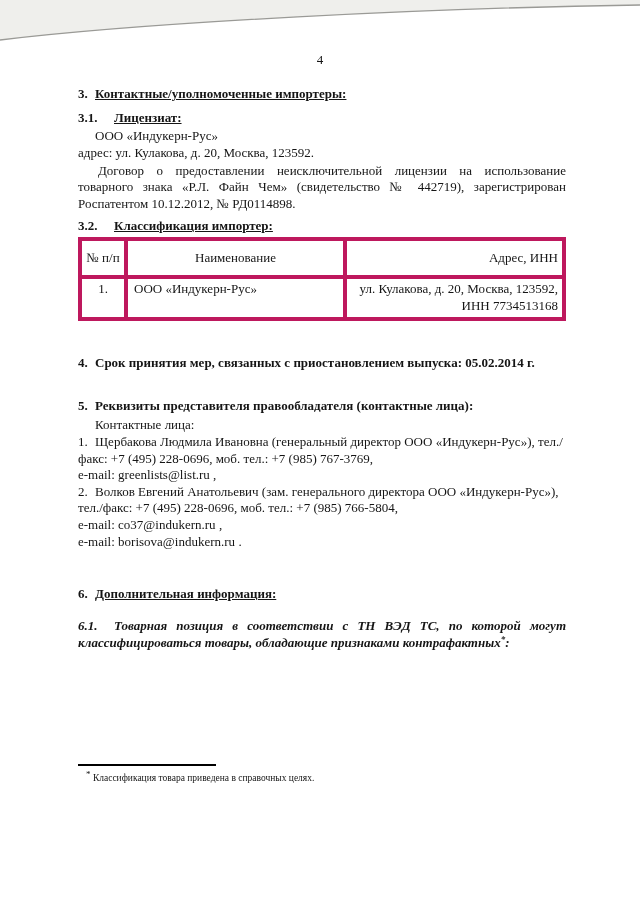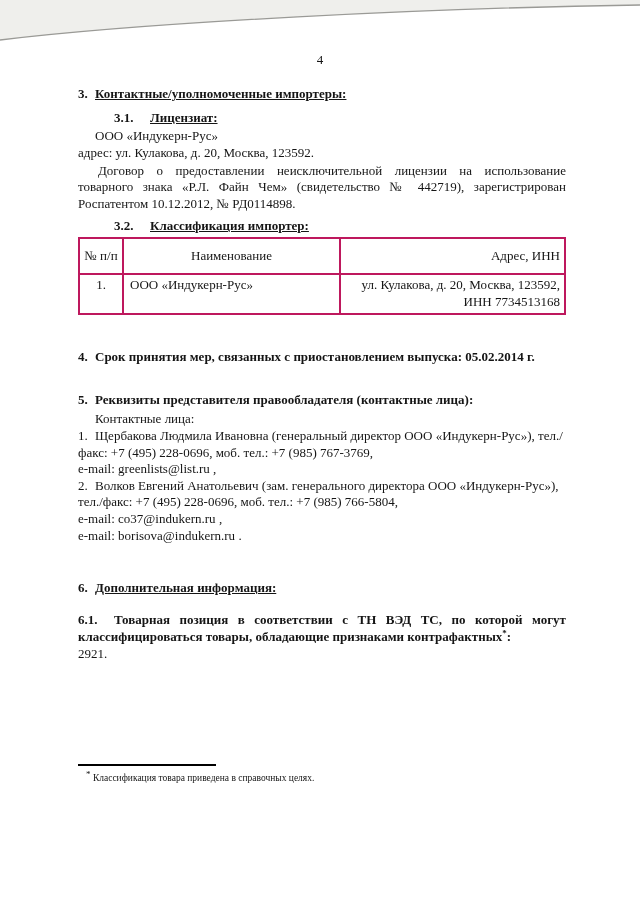--- a/index.html
+++ b/index.html
@@ -12,26 +12,26 @@
   .page-number{position:absolute;top:52px;left:0;width:100%;text-align:center;}
   .content{position:absolute;left:78px;top:86px;width:488px;}
   p{margin:0;}
   .b{font-weight:bold;}
   .u{text-decoration:underline;}
   .num{display:inline-block;min-width:17px;font-weight:bold;}
   .numsub{display:inline-block;min-width:36px;font-weight:bold;}
   .just{text-align:justify;}
   .indent{text-indent:20px;}
   .pad17{padding-left:17px;}
-  .mb2{margin-bottom:2px;margin-left:36px;} .mb6{margin-bottom:6px;} .mb7{margin-bottom:7px;}
-  .mt1{margin-top:1px;} .mt3{margin-top:3px;} .mt15{margin-top:15px;}
+  .mb2{margin-bottom:2px;} .mb6{margin-bottom:6px;} .mb7{margin-bottom:7px;}
+  .mt1{margin-top:1px;} .mt3{margin-top:3px;} .mt15{margin-top:15px;font-style:italic;}
   .mt26{margin-top:26px;} .mt34{margin-top:34px;} .mt36{margin-top:36px;}
 
   table.imp{border-collapse:collapse;width:100%;margin-top:2px;}
-  .imp th,.imp td{border:2px solid #be185d;padding:2px 4px;font-size:13px;}
+  .imp th,.imp td{border:4px solid #be185d;padding:2px 4px;font-size:13px;}
   .imp th{font-weight:normal;text-align:center;vertical-align:middle;height:30px;}
   .imp td{vertical-align:top;height:34px;}
   .imp .c-num{width:34px;text-align:center;}
   .imp .c-name{width:205px;}
   .imp td.c-name{text-align:left;padding-left:6px;}
   .imp .c-addr{text-align:right;}
 
   .contact-main{}
   .contact-email{}
   sup{font-size:9px;line-height:0;}
@@ -98,21 +98,20 @@
     </div>
 
     <div>
       <p class="contact-email"><span>e-mail: </span><span>borisova@indukern.ru</span><span> .</span></p>
     </div>
 
     <p class="b mt36"><span class="num">6.</span><span class="u">Дополнительная информация:</span></p>
 
     <p class="b just mt15"><span class="numsub">6.1.</span><span>Товарная позиция в соответствии с ТН ВЭД ТС, по которой могут классифицироваться товары, обладающие признаками контрафактных</span><sup>*</sup><span>:</span></p>
 
-    <p class="mt1">2921.</p>
 
   </div>
 
   <div class="footnote">
     <div class="fn-rule"></div>
     <p class="fn-text"><sup>*</sup> <span>Классификация товара приведена в справочных целях.</span></p>
   </div>
 
 </div>
 

